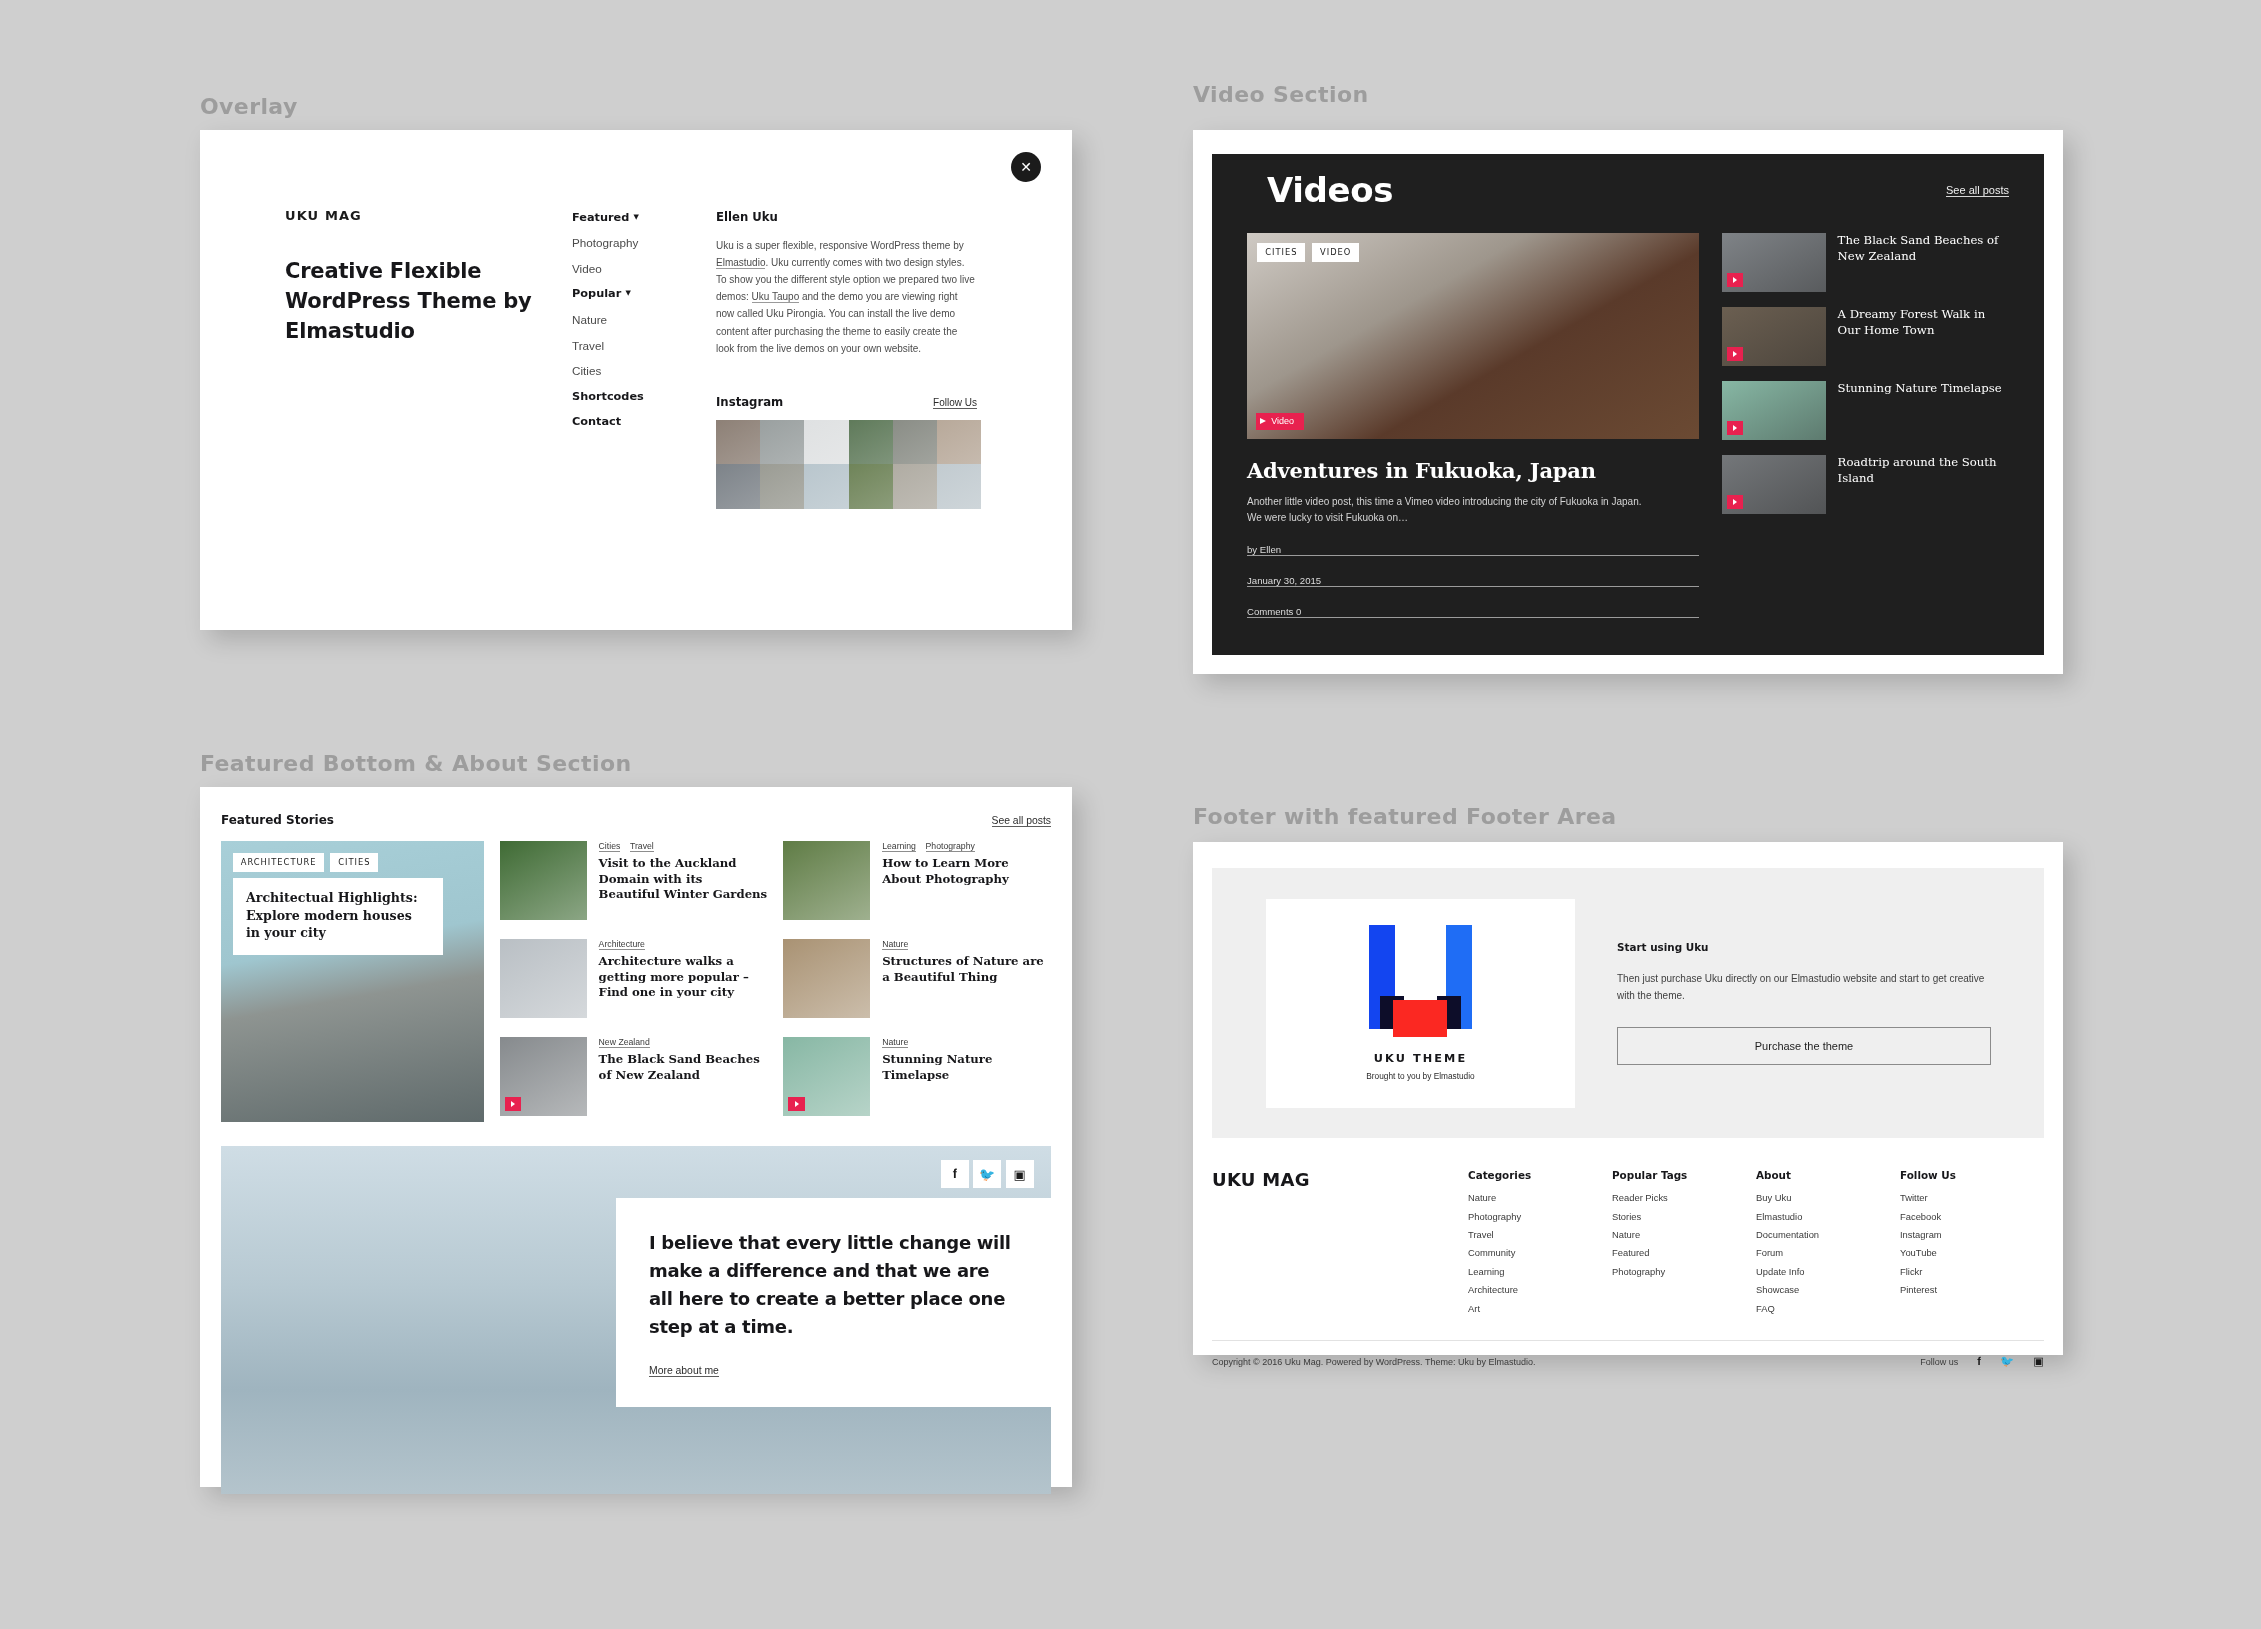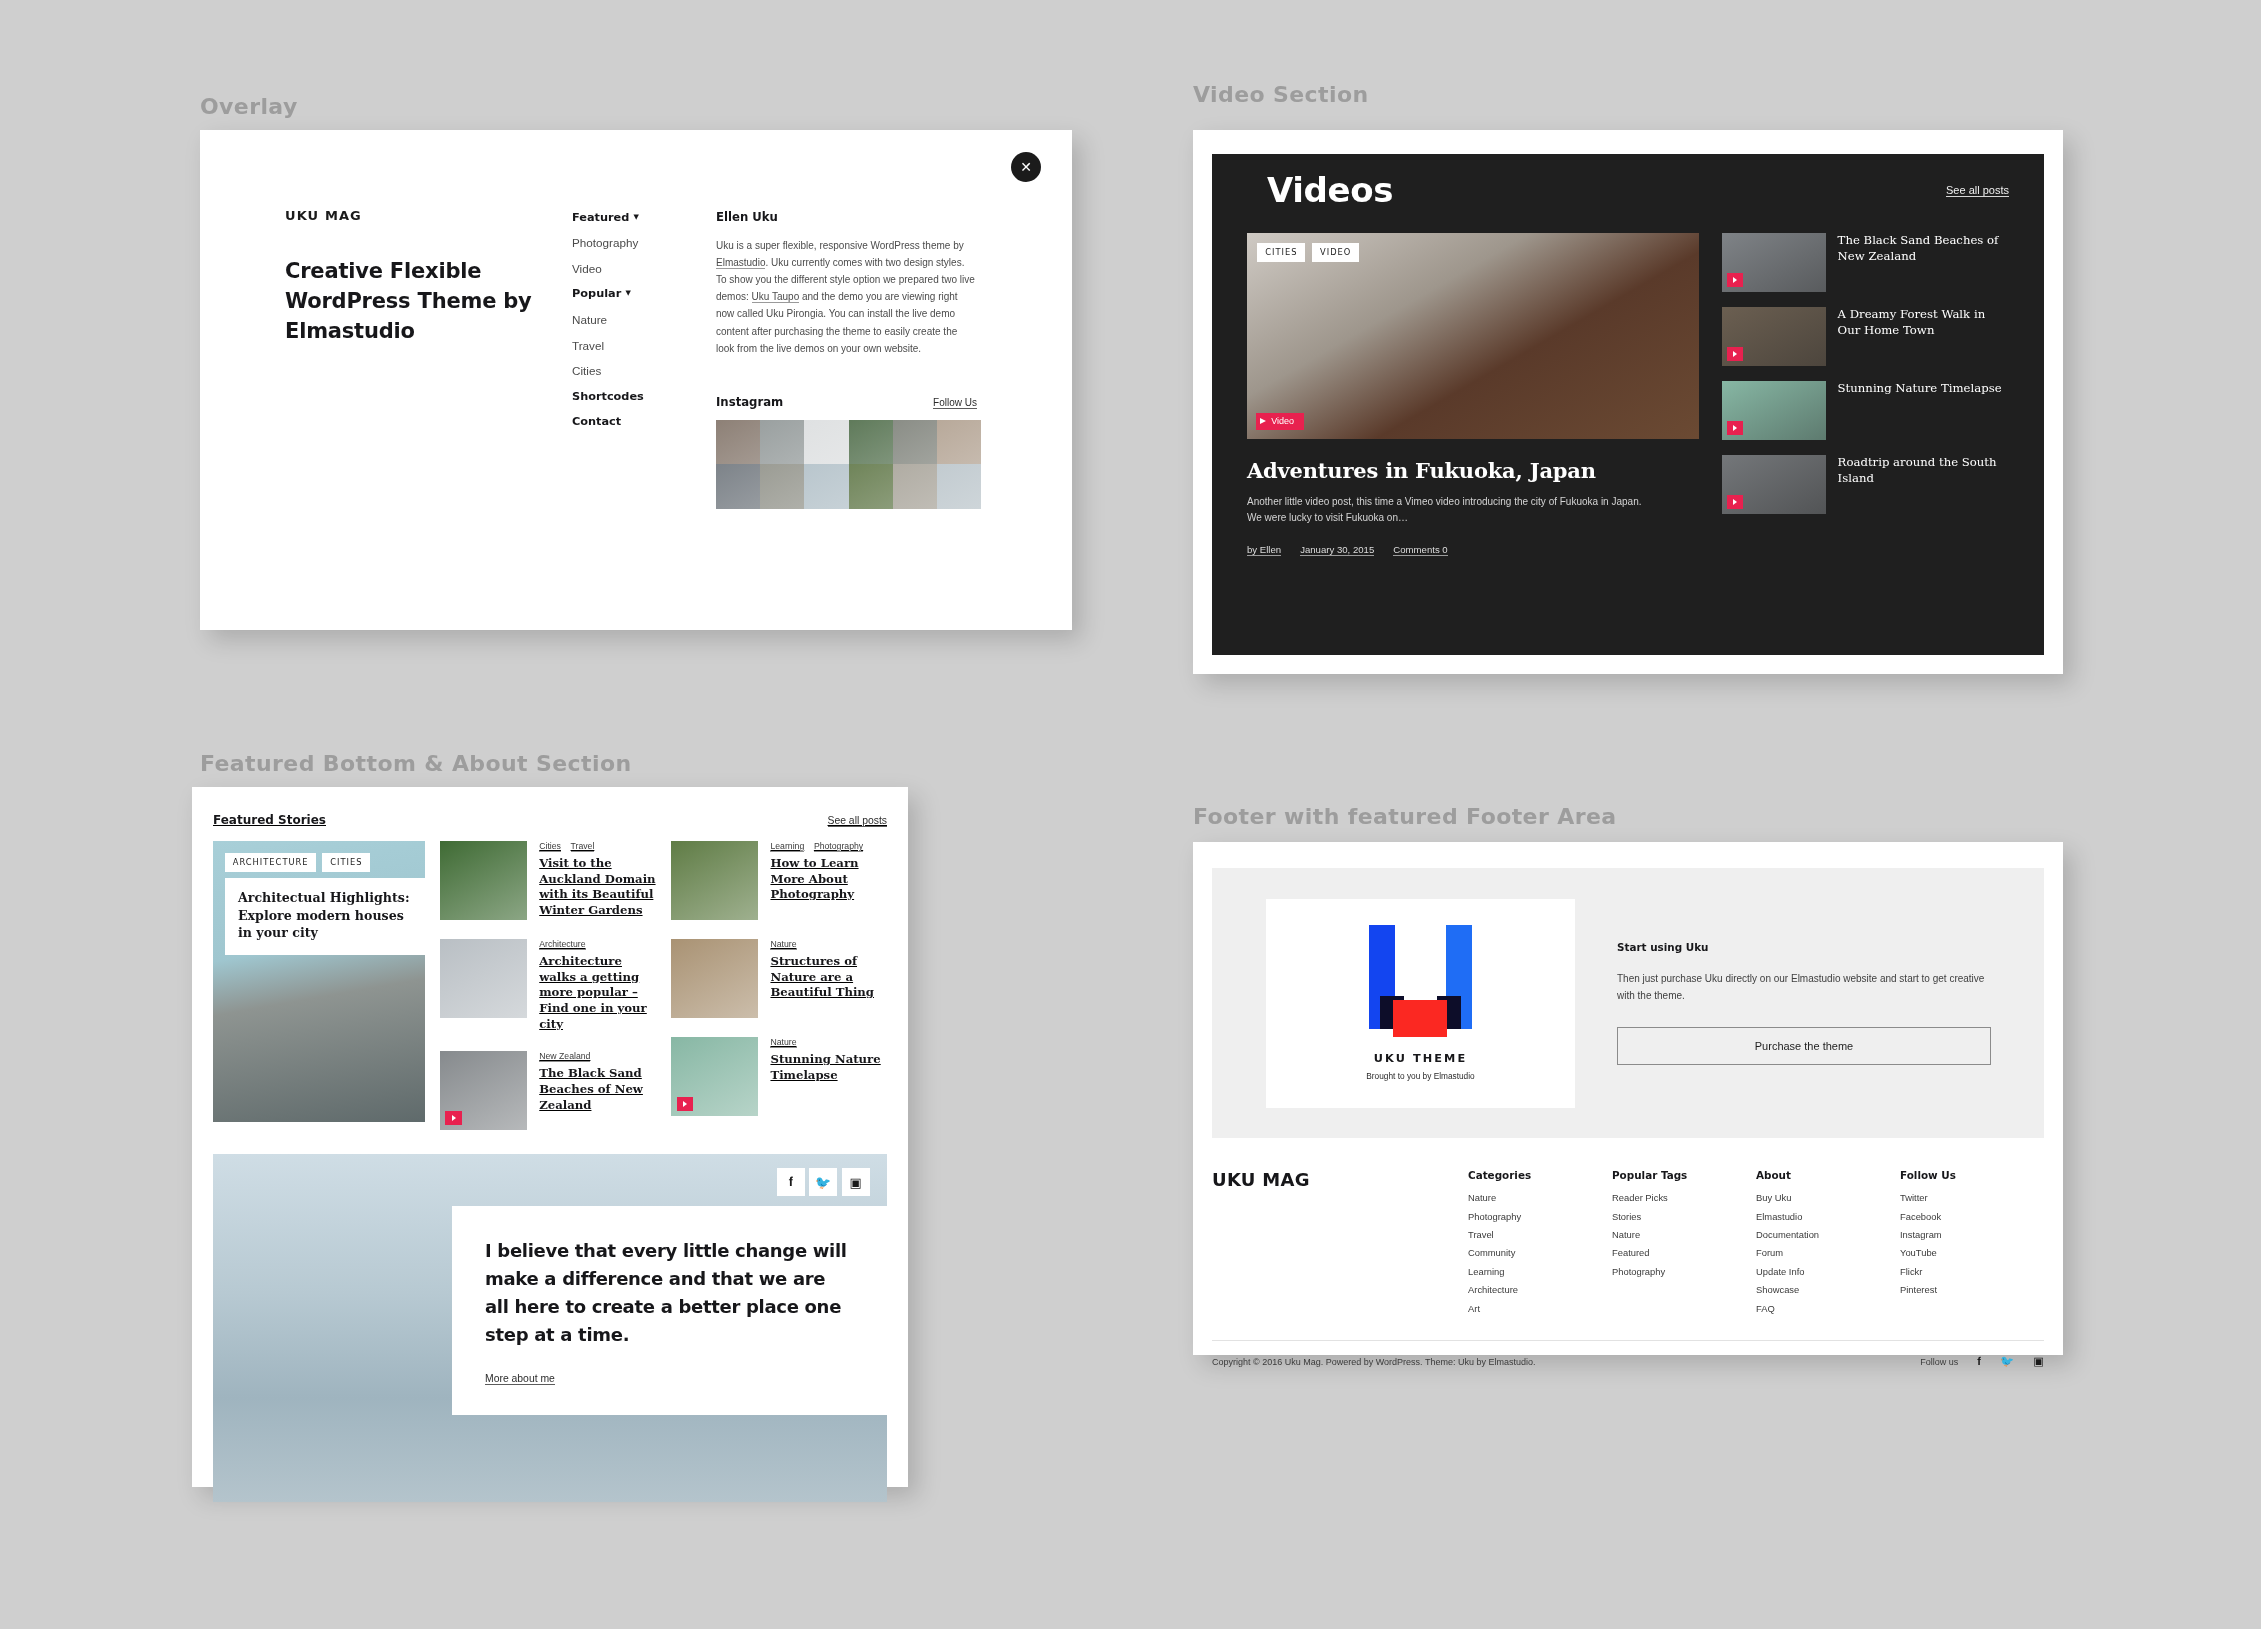--- a/index.html
+++ b/index.html
@@ -90,34 +90,34 @@
     position: absolute; left: 8.7px; bottom: 8.7px;
     display: flex; align-items: center; background: #e8214f; color: #fff;
     font-size: 9px; padding: 3.5px 9.6px 3.5px 4.3px; gap: 5.2px;
   }
   .play-tri { width: 0; height: 0; border-left: 6px solid #fff; border-top: 3.9px solid transparent; border-bottom: 3.9px solid transparent; }
   .vid-post-title {
     font-family: "DejaVu Serif", serif; font-weight: 700;
     font-size: 21px; color: #fff; margin-top: 19px; letter-spacing: -0.2px;
   }
   .vid-excerpt { font-size: 10px; line-height: 1.65; color: #d4d4d4; margin-top: 11.3px; width: 409px; }
-  .vid-meta { display: flex; gap: 19px; margin-top: 17.4px; }
+  .vid-meta { display: flex; gap: 19px; margin-top: 17.4px; flex-direction: column; }
   .vid-meta span { font-size: 9.6px; color: #dcdcdc; border-bottom: 0.9px solid #9b9b9b; cursor: pointer; }
   .vid-list { flex: 1; display: flex; flex-direction: column; gap: 15px; padding-top: 0.9px; }
   .vid-item { display: flex; gap: 12px; cursor: pointer; }
   .vid-thumb { position: relative; width: 104px; height: 59px; flex: none; overflow: hidden; }
   .thumb-play {
     position: absolute; left: 5.2px; bottom: 5.2px; width: 16.5px; height: 14px;
     background: #e8214f; display: flex; align-items: center; justify-content: center;
   }
   .thumb-play .play-tri { border-left-width: 4.3px; border-top-width: 3px; border-bottom-width: 3px; }
   .vid-item-title { font-family: "DejaVu Serif", serif; font-size: 11.7px; line-height: 1.34; color: #fff; font-weight: 400; }
 
   
-  #featured-panel { left: 192px; top: 787px; width: 716px; height: 700px; text-decoration: underline; }
+  #featured-panel { left: 200px; top: 787px; width: 872px; height: 700px; }
   .feat-head { display: flex; justify-content: space-between; align-items: baseline; padding: 26px 21px 0 21px; }
   .feat-title { font-family: "DejaVu Sans", sans-serif; font-weight: 700; font-size: 12px; color: #17171a; }
   .feat-seeall { font-size: 10.4px; color: #2c2c2c; border-bottom: 0.9px solid #5b5b5b; cursor: pointer; }
   .feat-grid { display: flex; gap: 15.7px; padding: 14px 21px 0 21px; }
   .feat-hero { position: relative; width: 265px; height: 281px; overflow: hidden; }
   .hero-badges { position: absolute; left: 12px; top: 12px; display: flex; gap: 6px; }
   .hero-card {
     position: absolute; left: 12px; top: 37px; width: 210px;
     background: #fff; padding: 11.3px 13px 14px 13px;
   }

